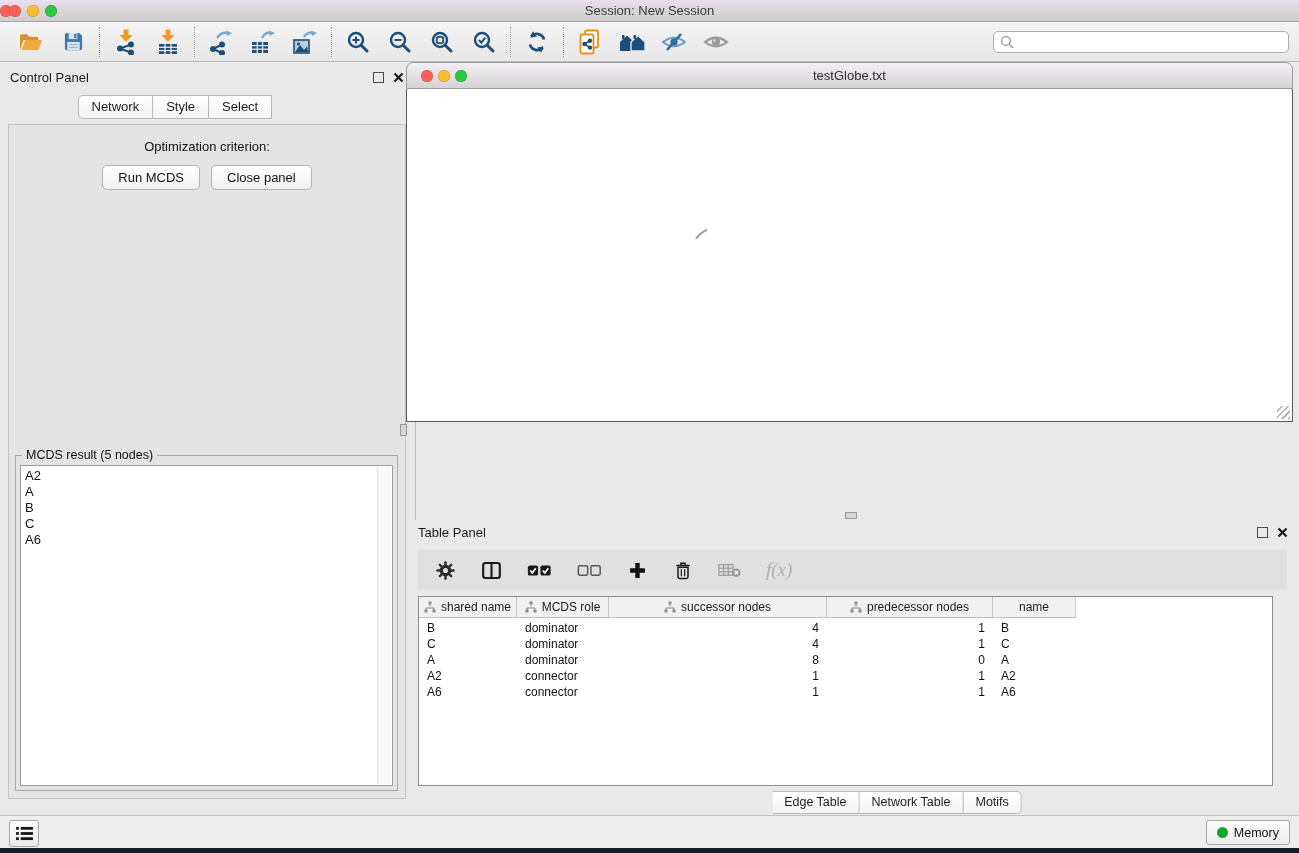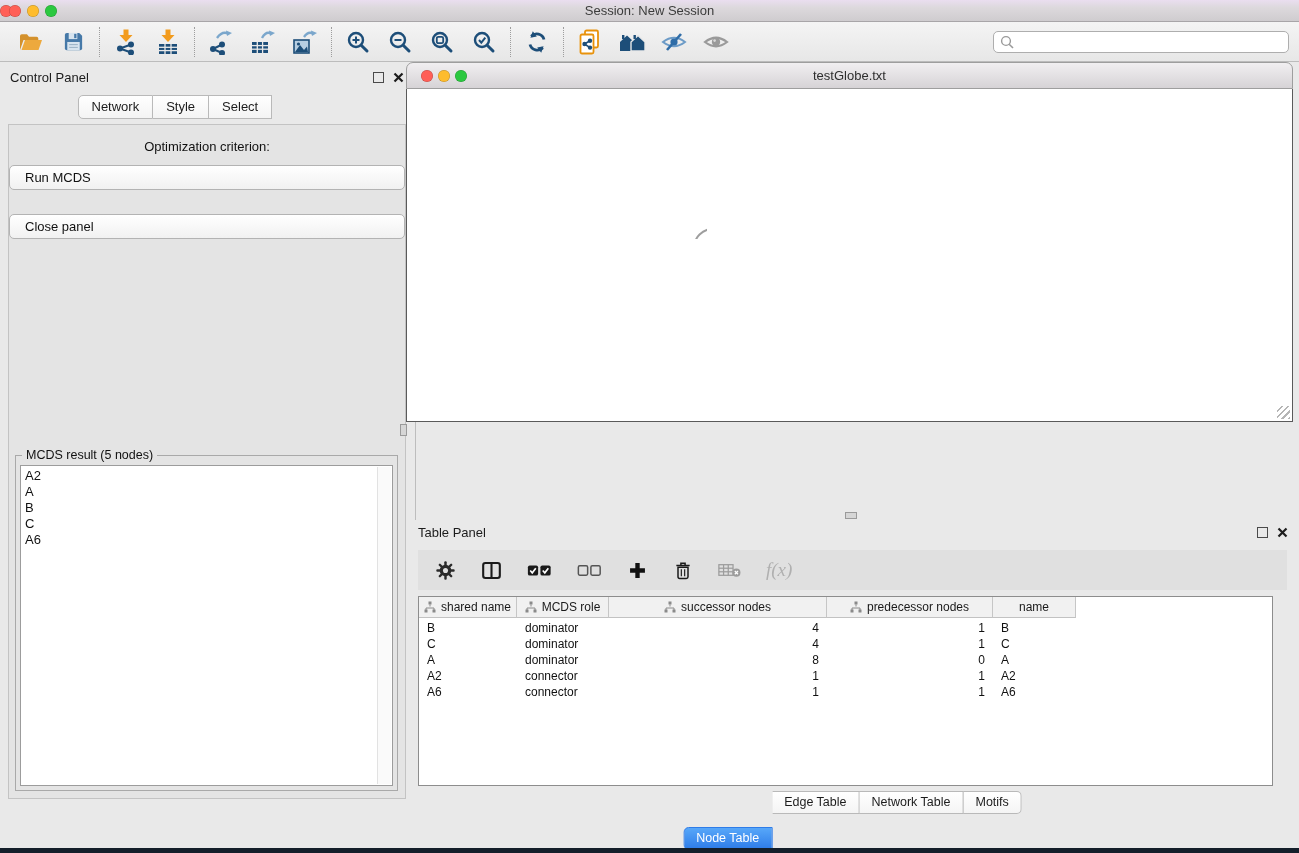--- a/index.html
+++ b/index.html
@@ -40,21 +40,21 @@
   .opt-label{margin-top:14px;text-align:center;font-size:13px;}
   .dropdown{position:relative;margin:10px auto 0;width:312px;height:23px;background:#fff;
     border:1px solid #9c9c9c;border-radius:4px;box-sizing:border-box;}
   .dropdown .val{position:absolute;left:9px;top:3px;font-size:13px;white-space:nowrap;}
   .stepper{position:absolute;right:-1px;top:-1px;width:20px;height:23px;border-radius:0 4px 4px 0;
     background:linear-gradient(#63abfa,#2c7ae8);}
   .stepper .up{position:absolute;left:5px;top:4px;width:0;height:0;
     border-left:5px solid transparent;border-right:5px solid transparent;border-bottom:5px solid #fff;}
   .stepper .down{position:absolute;left:5px;top:13px;width:0;height:0;
     border-left:5px solid transparent;border-right:5px solid transparent;border-top:5px solid #fff;}
-  .cp-buttons{display:flex;justify-content:center;gap:24px;margin-top:11px;flex-direction:column;}
+  .cp-buttons{display:flex;justify-content:center;gap:11px;margin-top:11px;}
   .btn{height:23px;padding:0 15px;background:linear-gradient(#fff,#f1f1f1);border:1px solid #b3b3b3;
     border-radius:5px;font-size:13px;display:flex;align-items:center;}
   .result-box{position:absolute;left:6px;right:7px;top:330px;bottom:7px;border:1px solid #a9a9a9;}
   .result-legend{position:absolute;top:-8px;left:6px;background:#e4e4e4;padding:0 4px;font-size:12.5px;}
   .result-list{position:absolute;left:4px;right:4px;top:9px;bottom:4px;background:#fff;border:1px solid #9c9c9c;}
   .result-scroll{position:absolute;top:1px;bottom:1px;right:1px;width:13px;background:#fafafa;border-left:1px solid #e2e2e2;}
   .result-items{padding-top:2px;}
   .result-item{font-size:13px;line-height:16px;padding-left:4px;}
   
   .net-window{position:absolute;left:406px;top:62px;width:887px;height:360px;}
@@ -537,15 +537,33 @@
         </div>
     </div>
     <div class="seg-row tp-tabs">
       <span class="seg active">Node Table</span>
       <span class="seg">Edge Table</span>
       <span class="seg">Network Table</span>
       <span class="seg">Motifs</span>
     </div>
   </div>
 
+  <div class="status-bar">
+    <span class="list-btn">
+      <svg width="17" height="15" viewBox="0 0 18 16">
+        <g fill="#1a1a1a">
+          <rect x="0" y="1" width="3" height="3"></rect>
+            <rect x="5" y="1" width="13" height="3"></rect>
+          <rect x="0" y="6.5" width="3" height="3"></rect>
+            <rect x="5" y="6.5" width="13" height="3"></rect>
+          <rect x="0" y="12" width="3" height="3"></rect>
+            <rect x="5" y="12" width="13" height="3"></rect>
+        </g>
+      </svg>
+    </span>
+    <span class="memory-btn">
+      <span class="mem-dot"></span>
+      <span>Memory</span>
+    </span>
+  </div>
   <div class="bottom-strip"></div>
 
 </div>
 
 </body></html>

